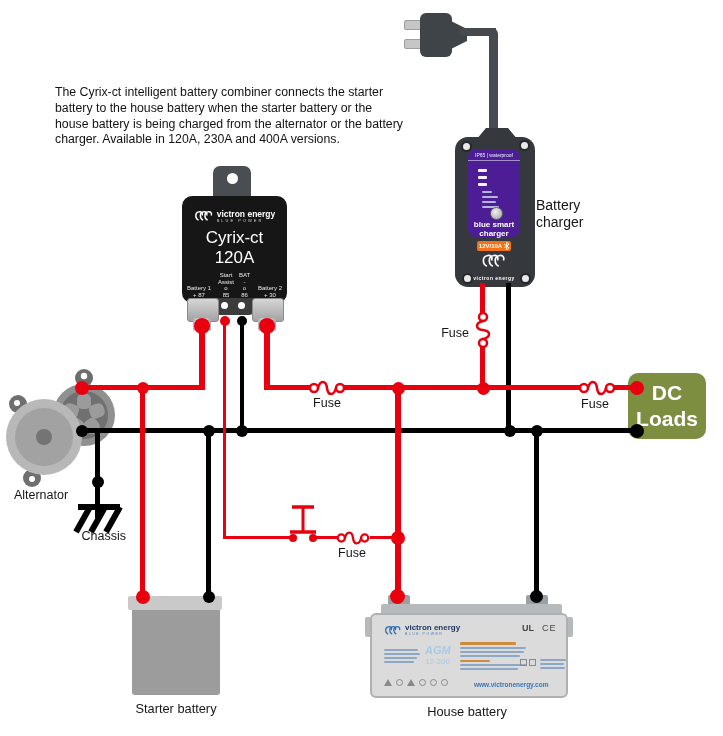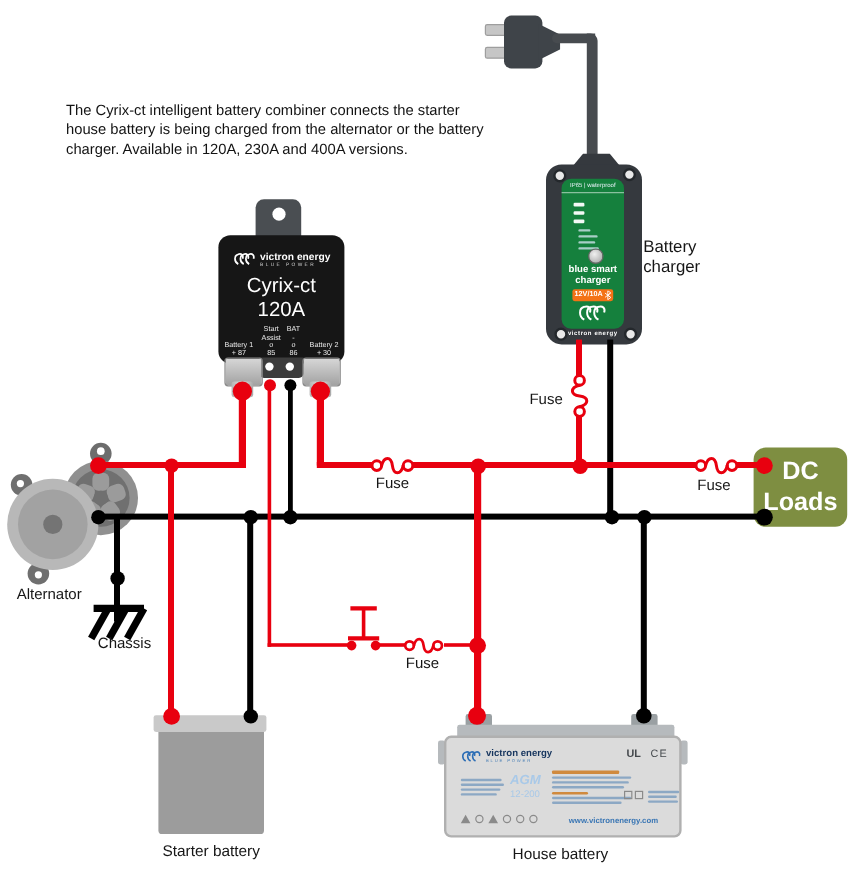--- a/index.html
+++ b/index.html
@@ -26,21 +26,21 @@
             font-size:6px;line-height:6.5px;color:#e9e9e9;text-align:center}
   .cyx-cols>div:nth-child(1){width:34px}.cyx-cols>div:nth-child(2){width:20px}
   .cyx-cols>div:nth-child(3){width:17px}.cyx-cols>div:nth-child(4){width:34px}
   .nut{position:absolute;width:30px;height:22px;background:linear-gradient(#d6d6d6,#a2a2a2);border:1px solid #8a8a8a;border-radius:3px}
   .barrel{position:absolute;width:18px;height:13px;background:linear-gradient(90deg,#b5b5b5,#e0e0e0,#a8a8a8);border-radius:2px}
   .plate{position:absolute;left:216px;top:298px;width:37px;height:17px;background:#3c3c3c;border-radius:0 0 4px 4px}
   .phole{position:absolute;width:7px;height:7px;background:#fff;border-radius:50%}
   
   .chg-body{position:absolute;left:455px;top:137px;width:80px;height:150px;background:#35393e;border-radius:13px}
   .screw{position:absolute;width:7px;height:7px;background:#e9e9e9;border:2px solid #24282c;border-radius:50%}
-  .chg-panel{position:absolute;left:468px;top:149px;width:52px;height:125px;background:#15803d;border-radius:8px;color:#fff}
+  .chg-panel{position:absolute;left:468px;top:149px;width:52px;height:88px;background:#4c1d95;border-radius:8px;color:#fff}
   .chg-hdr{position:absolute;left:0;top:3px;width:52px;text-align:center;font-size:5px;color:#eaf2fa;border-bottom:0.5px solid rgba(255,255,255,.5);padding-bottom:2px}
   .ledbar{position:absolute;width:9px;height:3px;background:#fff;border-radius:1px;opacity:.95}
   .ledrow{position:absolute;height:2px;background:#d9e8f5;opacity:.75;border-radius:1px}
   .chg-btn{position:absolute;left:22px;top:58px;width:11px;height:11px;border-radius:50%;
            background:radial-gradient(circle at 40% 35%,#f0f0f0,#9f9f9f);border:1px solid #666}
   .chg-name{position:absolute;left:0;top:71px;width:52px;text-align:center;font-size:8px;font-weight:bold;line-height:9px}
   .badge{position:absolute;left:9px;top:92px;width:34px;height:10px;background:#f47216;border-radius:2px;
          display:flex;align-items:center;justify-content:center;gap:2px;font-size:6px;font-weight:bold}
   .chg-brand{position:absolute;left:0;top:126px;width:52px;text-align:center;font-size:5px;font-weight:bold;letter-spacing:.5px}
   
@@ -59,20 +59,21 @@
   .ic.cir{border-radius:50%}
   .ic.tri{width:0;height:0;border:none;border-left:4px solid transparent;border-right:4px solid transparent;border-bottom:7px solid #8a8a8a}
 </style>
 </head>
 <body>
 
 <div id="stage">
 
   <div class="intro">
     <div>The Cyrix-ct intelligent battery combiner connects the starter</div>
+    <div>battery to the house battery when the starter battery or the</div>
     <div>house battery is being charged from the alternator or the battery</div>
     <div>charger. Available in 120A, 230A and 400A versions.</div>
   </div>
 
   <svg class="abs" style="left:0;top:362px;width:132px;height:138px" viewBox="0 0 132 138">
     <circle cx="84" cy="16" r="9" fill="#6d6d6d"></circle>
       <circle cx="84" cy="14" r="3.2" fill="#fff"></circle>
     <circle cx="84" cy="53" r="31" fill="#909090"></circle>
     <circle cx="84" cy="53" r="24" fill="#707070"></circle>
     <g transform="translate(84,53)" fill="#9b9b9b">

